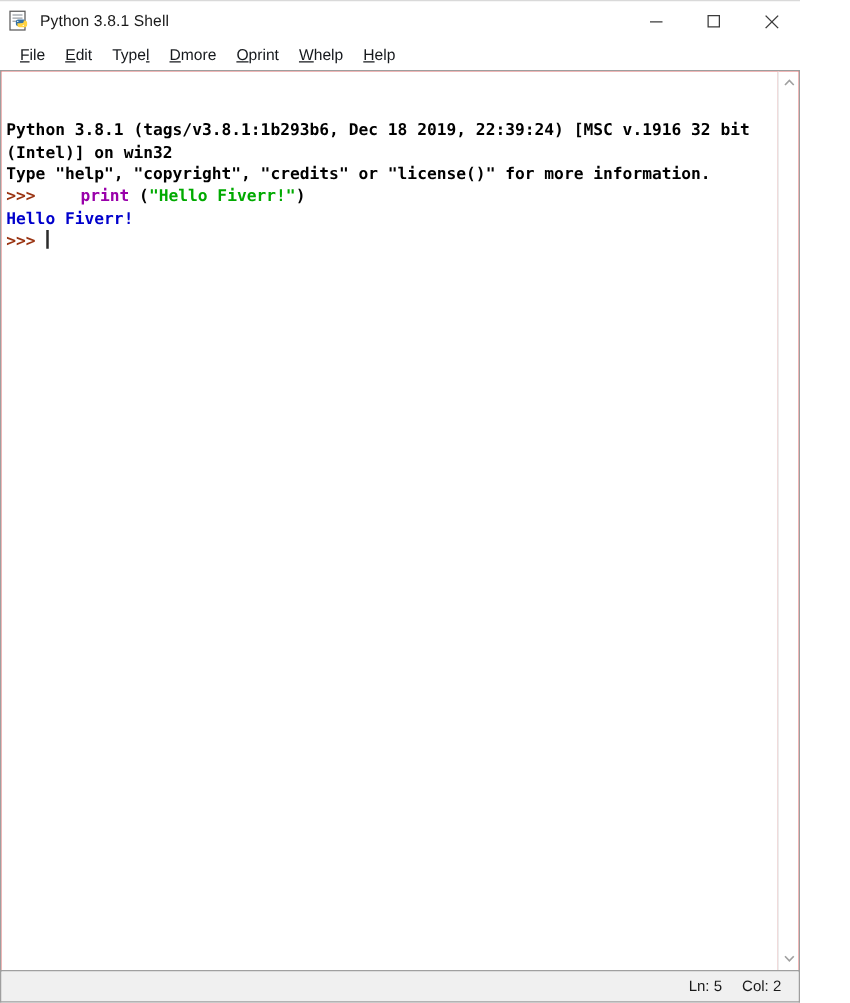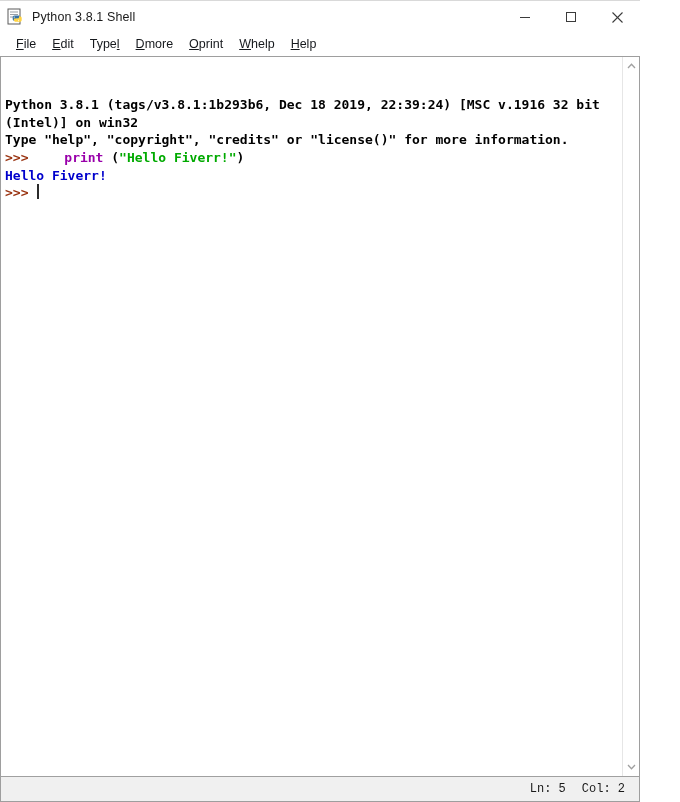--- a/index.html
+++ b/index.html
@@ -168,21 +168,20 @@
     justify-content: flex-end;
     box-sizing: border-box;
     padding-right: 6px;
   }
   .status-cell {
     font-size: 12px;
     color: #1a1a1a;
     padding: 0 8px;
     user-select: none;
     white-space: nowrap;
-    font-family: Liberation Mono, monospace;
   }
 </style>
 </head>
 <body>
 
 <div class="window">
 
   <div class="titlebar">
     <div class="title-icon">
       <svg width="18" height="18" viewBox="0 0 18 18" xmlns="http://www.w3.org/2000/svg">

